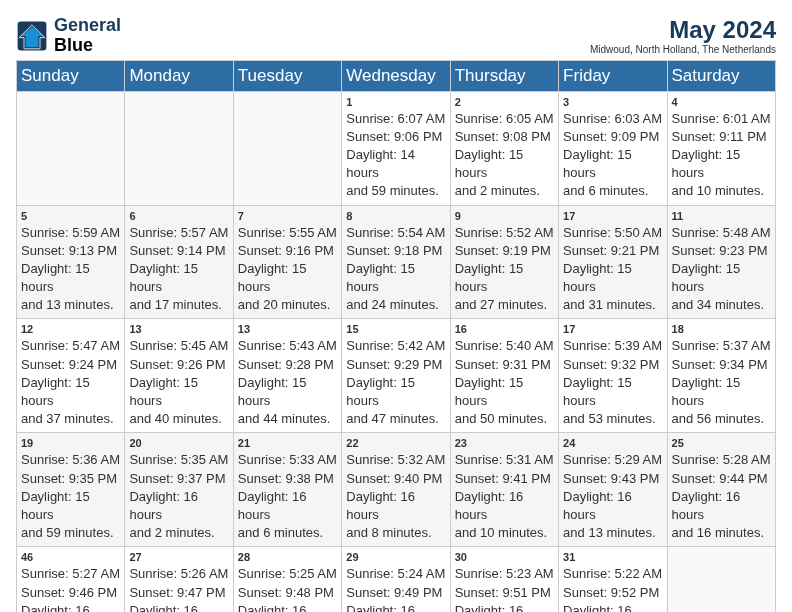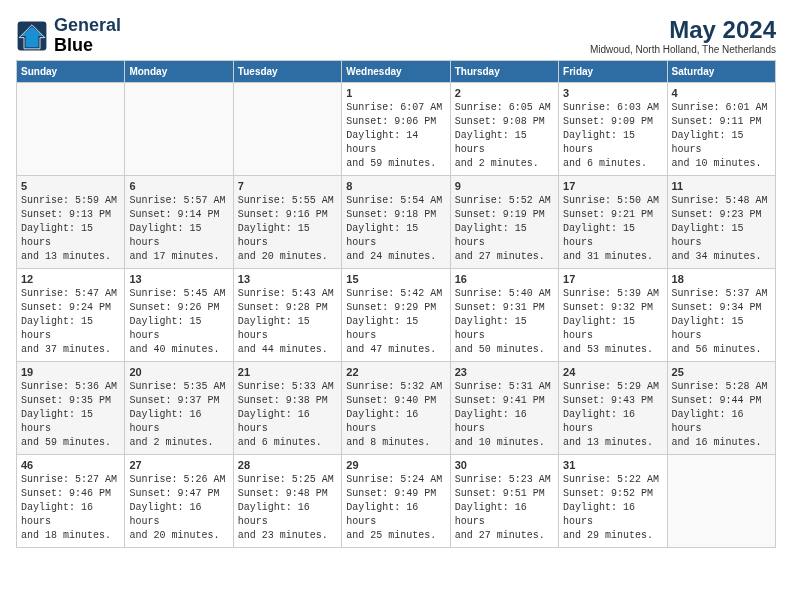--- a/index.html
+++ b/index.html
@@ -44,22 +44,22 @@
       color: #333;
     }
     table {
       width: 100%;
       border-collapse: collapse;
       table-layout: fixed;
     }
     thead tr th {
       background: #2e6da4;
       color: #fff;
-      font-size: 10px;
-      font-weight: bold;
+      font-size: 17px;
+      font-weight: normal;
       padding: 5px 4px;
       text-align: left;
       border: 1px solid #ccc;
     }
     tbody tr td {
       border: 1px solid #ccc;
       vertical-align: top;
       padding: 4px;
       height: 88px;
       background: #fff;
@@ -69,24 +69,23 @@
     tbody tr:nth-child(even) td {
       background: #f5f5f5;
     }
     .day-num {
       font-weight: bold;
       font-size: 11px;
       margin-bottom: 2px;
       display: block;
     }
     .day-info {
-      font-size: 10px;
+      font-size: 13px;
       line-height: 1.4;
       color: #333;
-      font-family: Liberation Mono, monospace;
     }
     .empty-cell {
       background: #f9f9f9;
     }
   </style>
 </head>
 <body>
 
 <div class="header">
   <div class="logo">

